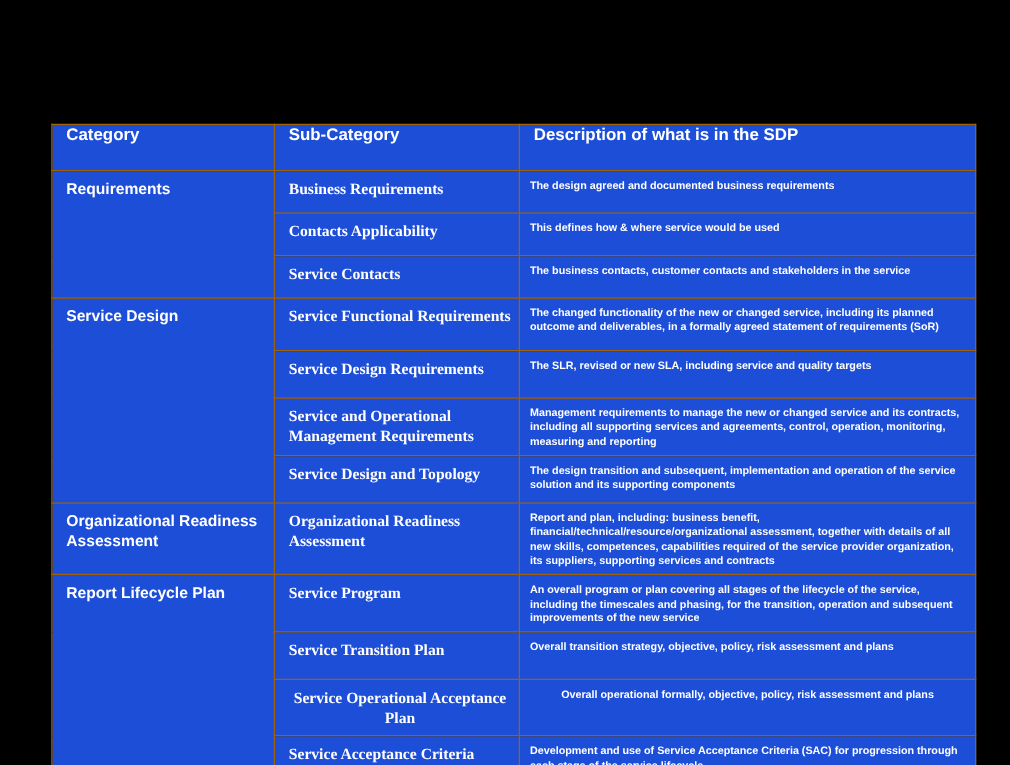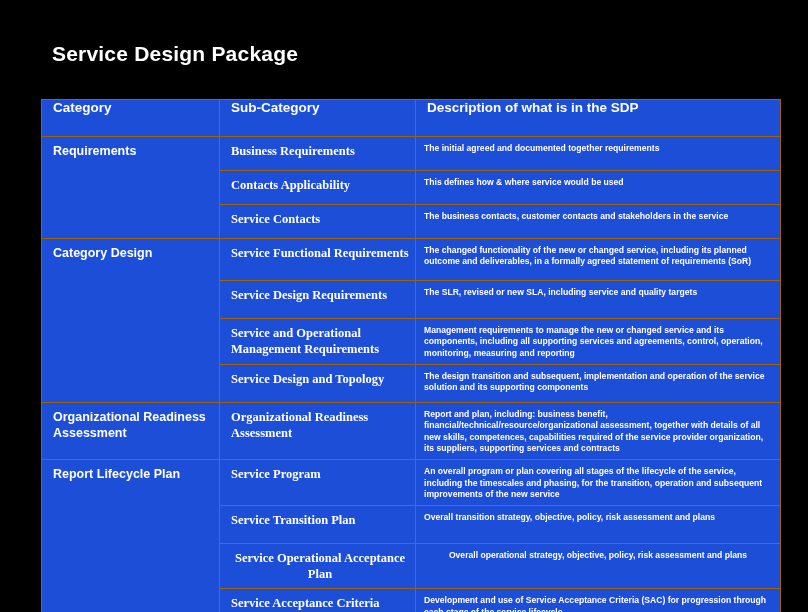--- a/index.html
+++ b/index.html
@@ -91,21 +91,20 @@
     font-weight: bold;
     line-height: 1.32;
     color: #ffffff;
   }
 </style>
 </head>
 <body>
 
 <div class="slide">
 
-  <div class="slide-title">Service Design Package</div>
 
   <table class="sdp-table">
     <colgroup>
       <col class="col-cat">
       <col class="col-sub">
       <col class="col-desc">
     </colgroup>
     <thead>
       <tr>
         <th>
@@ -121,42 +120,42 @@
     </thead>
     <tbody>
         <tr style="height: 34px;">
           <td class="cat-cell" rowspan="3">
             <span class="cat-txt">Requirements</span>
           </td>
           <td class="sub-cell">
             <span class="sub-txt">Business  Requirements</span>
           </td>
           <td class="desc-cell">
-            <span class="desc-txt">The initial agreed and documented together requirements</span>
+            <span class="desc-txt">The design agreed and documented business requirements</span>
           </td>
         </tr>
         <tr style="height: 34px;">
           <td class="sub-cell">
             <span class="sub-txt">Contacts Applicability</span>
           </td>
           <td class="desc-cell">
             <span class="desc-txt">This defines how &amp; where service would be used</span>
           </td>
         </tr>
         <tr style="height: 34px;">
           <td class="sub-cell">
             <span class="sub-txt">Service Contacts</span>
           </td>
           <td class="desc-cell">
             <span class="desc-txt">The business contacts, customer contacts and stakeholders in the service</span>
           </td>
         </tr>
         <tr style="height: 42px;">
           <td class="cat-cell" rowspan="4">
-            <span class="cat-txt">Category Design</span>
+            <span class="cat-txt">Service Design</span>
           </td>
           <td class="sub-cell">
             <span class="sub-txt">Service Functional Requirements</span>
           </td>
           <td class="desc-cell">
             <span class="desc-txt">The changed functionality of the new or changed service, including its planned outcome and deliverables, in a formally agreed statement of requirements (SoR)</span>
           </td>
         </tr>
         <tr style="height: 38px;">
           <td class="sub-cell">
@@ -164,21 +163,21 @@
           </td>
           <td class="desc-cell">
             <span class="desc-txt">The  SLR, revised or new  SLA, including service and quality targets</span>
           </td>
         </tr>
         <tr style="height: 42px;">
           <td class="sub-cell">
             <span class="sub-txt">Service and Operational Management Requirements</span>
           </td>
           <td class="desc-cell">
-            <span class="desc-txt">Management requirements to manage the new or changed service and its components, including all supporting services and agreements, control, operation, monitoring, measuring and reporting</span>
+            <span class="desc-txt">Management requirements to manage the new or changed service and its contracts, including all supporting services and agreements, control, operation, monitoring, measuring and reporting</span>
           </td>
         </tr>
         <tr style="height: 38px;">
           <td class="sub-cell">
             <span class="sub-txt">Service Design and Topology</span>
           </td>
           <td class="desc-cell">
             <span class="desc-txt">The design transition and subsequent, implementation and operation of the service solution and its supporting components</span>
           </td>
         </tr>
@@ -210,21 +209,21 @@
           </td>
           <td class="desc-cell">
             <span class="desc-txt">Overall transition strategy, objective, policy, risk assessment and plans</span>
           </td>
         </tr>
         <tr style="height: 42px; text-align: center;">
           <td class="sub-cell">
             <span class="sub-txt">Service Operational Acceptance Plan</span>
           </td>
           <td class="desc-cell">
-            <span class="desc-txt">Overall operational strategy, objective, policy, risk assessment and plans</span>
+            <span class="desc-txt">Overall operational formally, objective, policy, risk assessment and plans</span>
           </td>
         </tr>
         <tr style="height: 38px;">
           <td class="sub-cell">
             <span class="sub-txt">Service Acceptance Criteria</span>
           </td>
           <td class="desc-cell">
             <span class="desc-txt">Development and use of Service Acceptance  Criteria (SAC) for progression through each stage of the service lifecycle</span>
           </td>
         </tr>

